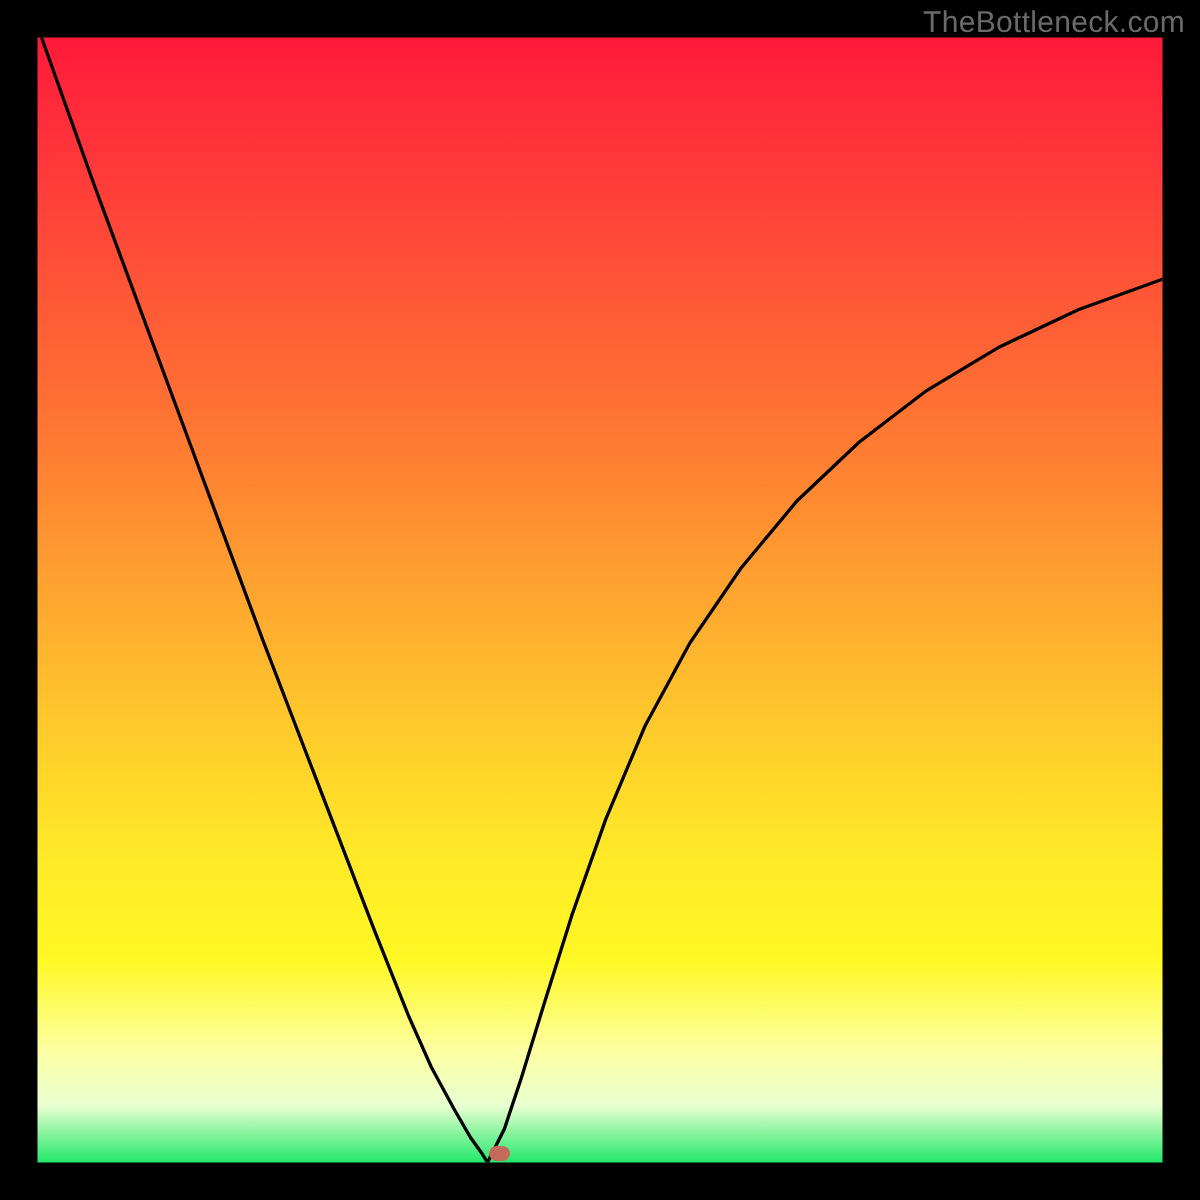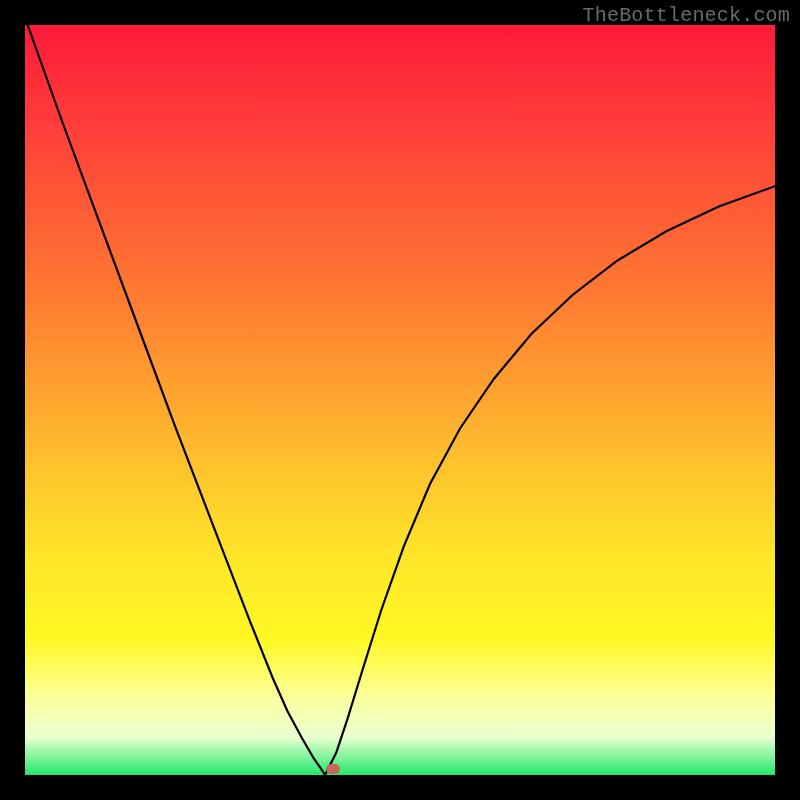--- a/index.html
+++ b/index.html
@@ -43,21 +43,21 @@
     width: 14px;
     height: 10px;
     background: #c56a5a;
     border-radius: 5px;
     transform: translate(-50%, -50%);
   }
   .watermark {
     position: absolute;
     top: 4px;
     right: 10px;
-    font-family: Liberation Mono, monospace;
+    font-family: Liberation Sans, sans-serif;
     font-size: 20px;
     color: #6a6a6a;
     letter-spacing: 0.2px;
   }
 </style>
 </head>
 <body>
 
 <div class="frame"></div>
 

